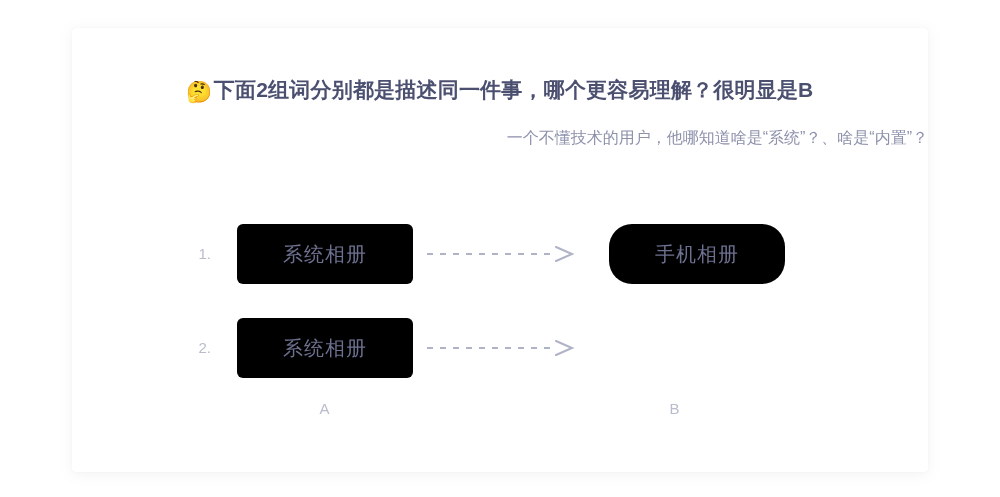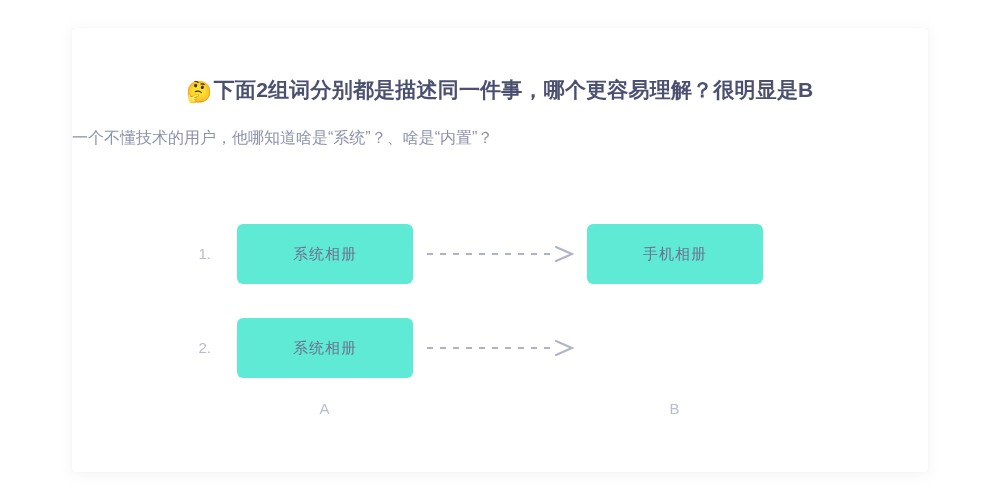--- a/index.html
+++ b/index.html
@@ -51,21 +51,21 @@
     font-size: 21px;
     vertical-align: -2px;
     margin-right: 1px;
   }
 
   .subhead {
     position: absolute;
     left: 0;
     top: 100px;
     width: 856px;
-    text-align: left;
+    text-align: right;
     font-size: 16px;
     font-weight: 400;
     color: #8d91ab;
     white-space: nowrap;
   }
 
   
   .row {
     position: absolute;
     left: 0;
@@ -84,31 +84,31 @@
     text-align: right;
     font-size: 15px;
     color: #b9bccd;
     line-height: 60px;
   }
 
   .term-box {
     position: absolute;
     width: 176px;
     height: 60px;
-    background: #5eead4;
+    background: #000000;
     border-radius: 6px;
     display: flex;
     align-items: center;
     justify-content: center;
-    font-size: 15px;
+    font-size: 20px;
     color: #6d7190;
     letter-spacing: 1px;
   }
   .term-left  { left: 165px; }
-  .term-right { left: 515px; }
+  .term-right { left: 537px; border-radius: 23px; }
 
   
   .arrow {
     position: absolute;
     left: 355px;
     top: 22px;
     width: 148px;
     height: 16px;
   }
   .arrow svg { display: block; }

